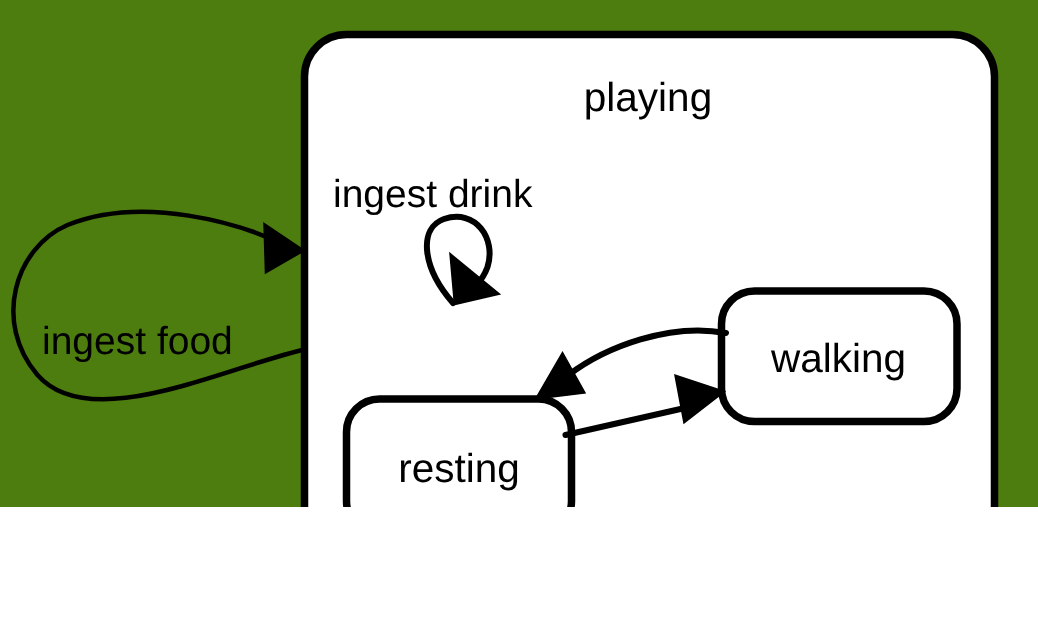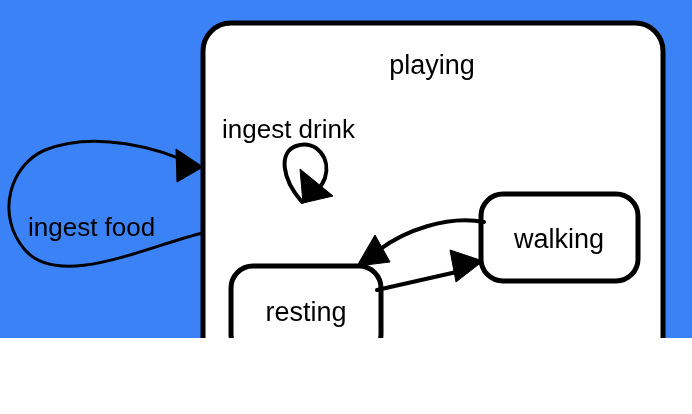--- a/index.html
+++ b/index.html
@@ -5,21 +5,21 @@
 <style>
   html, body {
     margin: 0;
     padding: 0;
     background: #ffffff;
   }
   #diagram-root {
     position: relative;
     width: 692px;
     height: 338px;
-    background: #3b82f6;
+    background: #4d7c0f;
     overflow: hidden;
     font-family: "Liberation Sans", sans-serif;
   }
   #diagram-svg {
     position: absolute;
     left: 0;
     top: 0;
     width: 692px;
     height: 414px;
     display: block;

